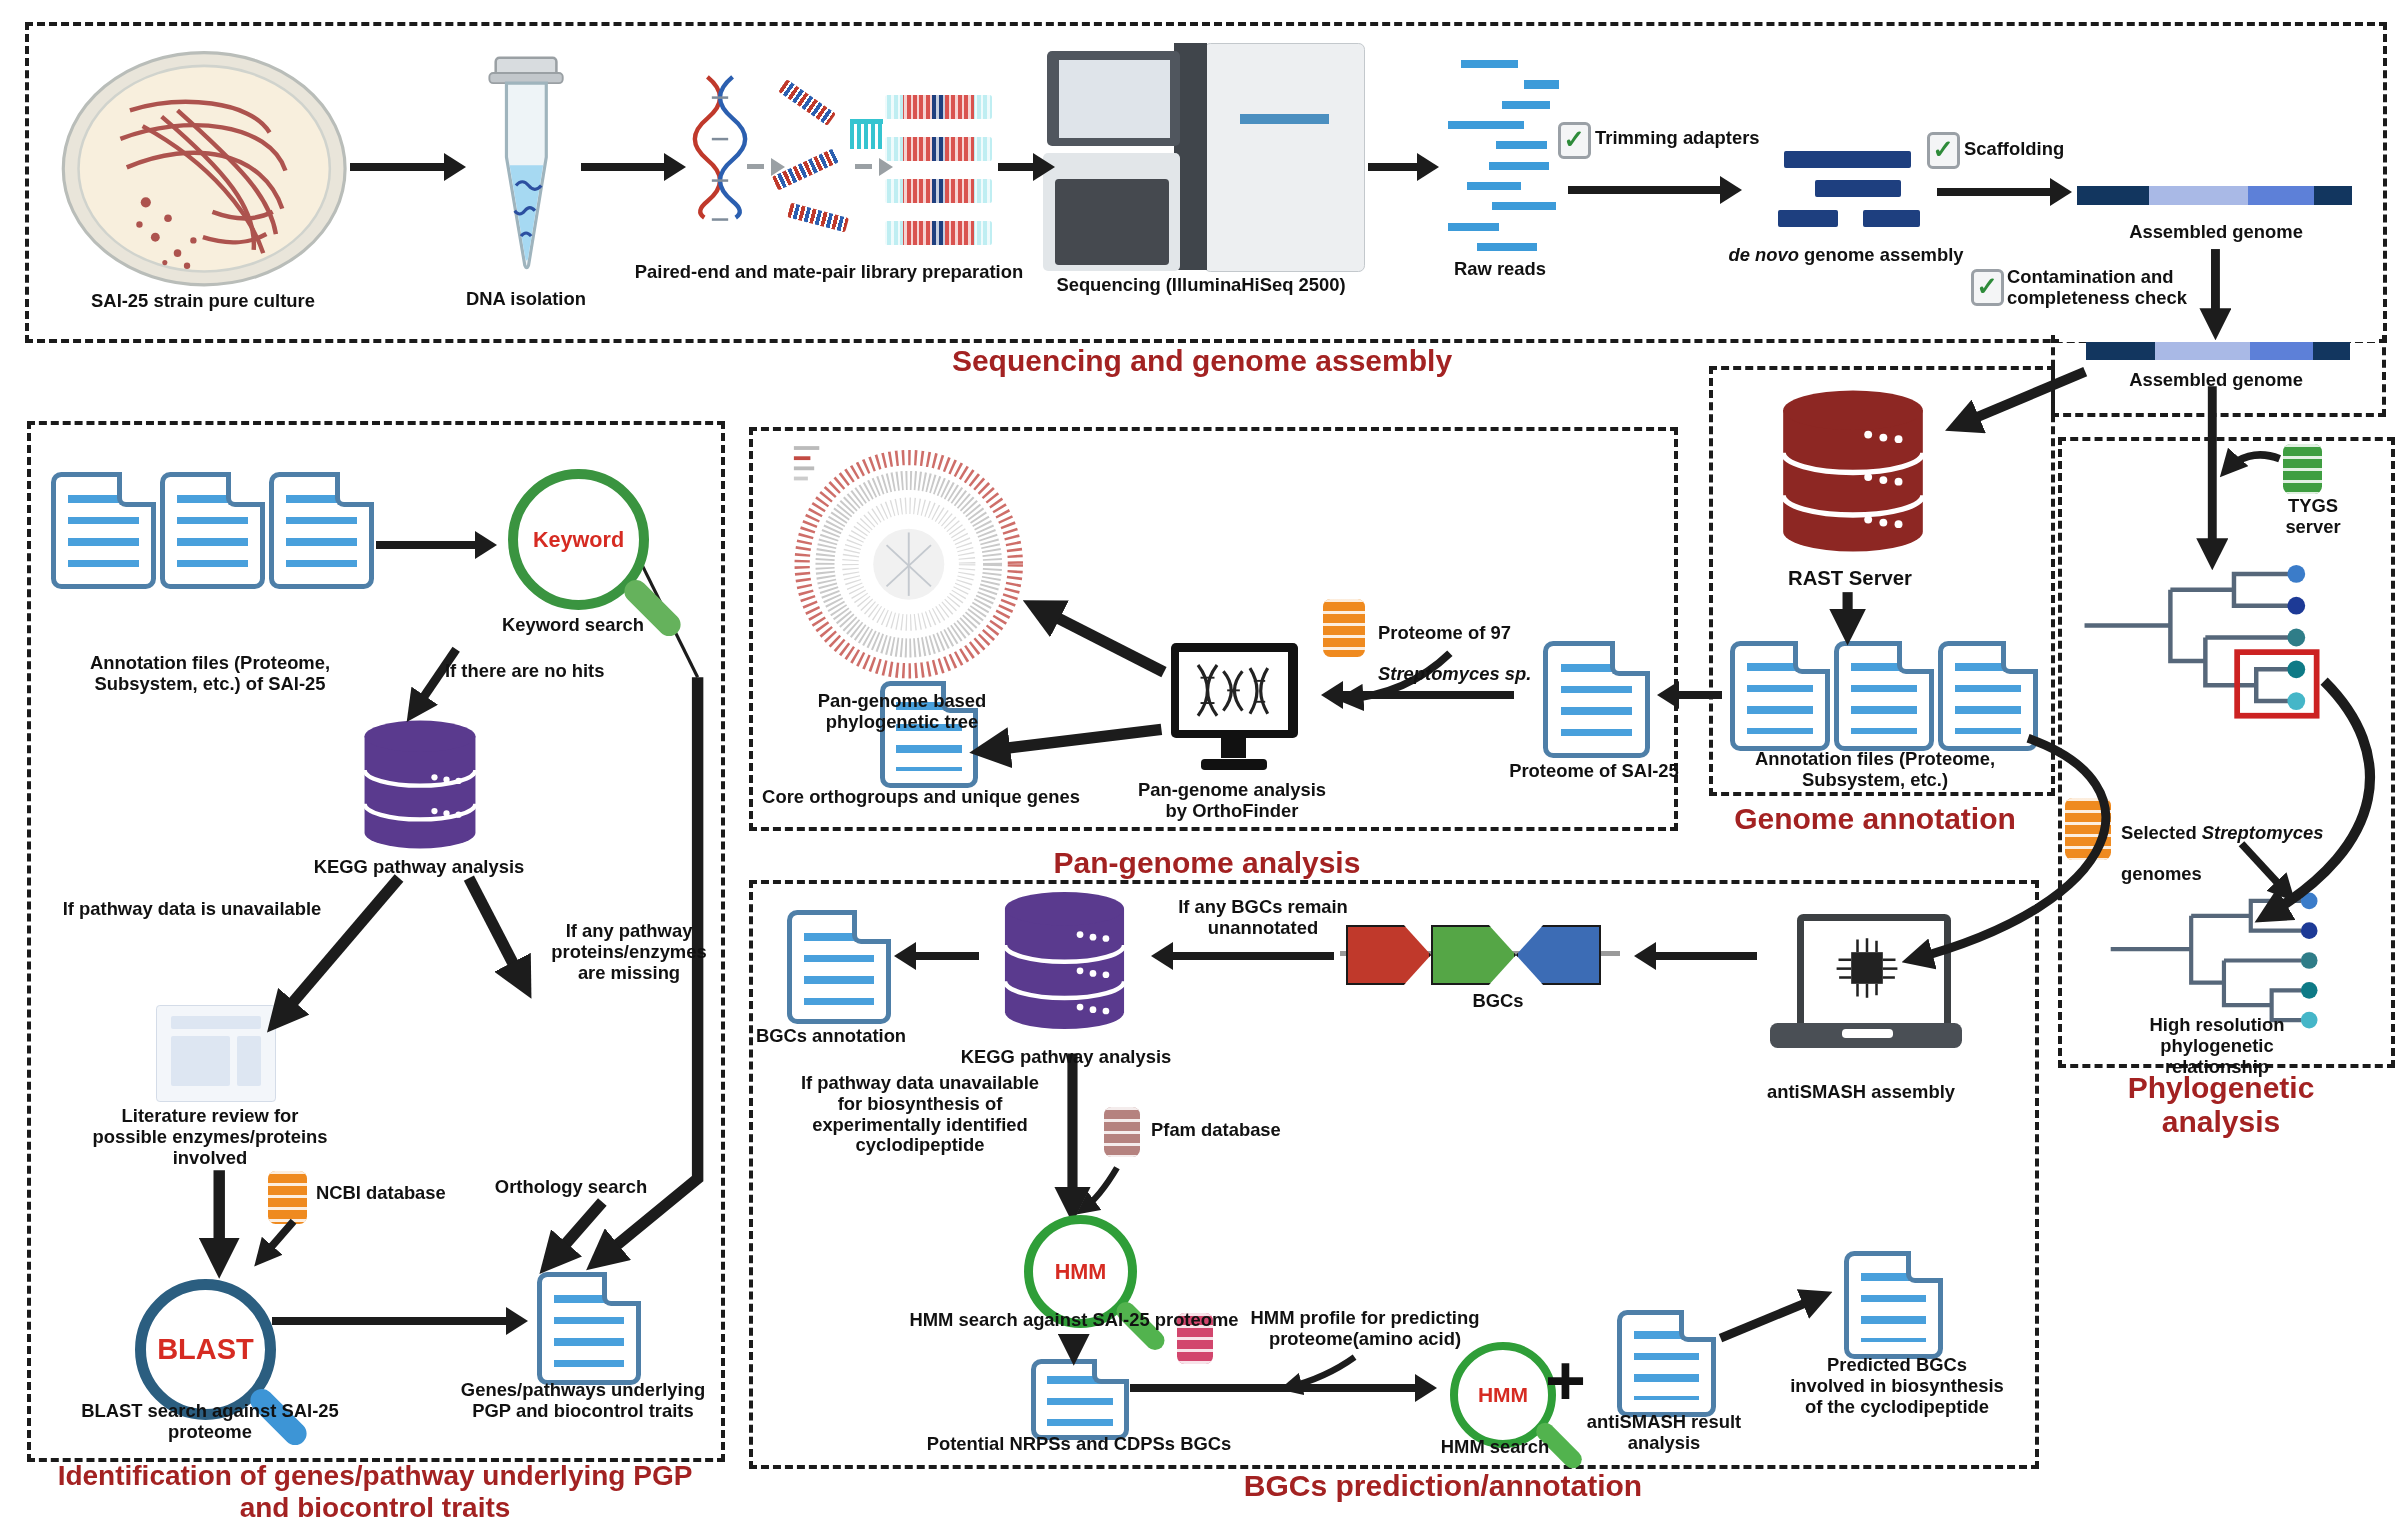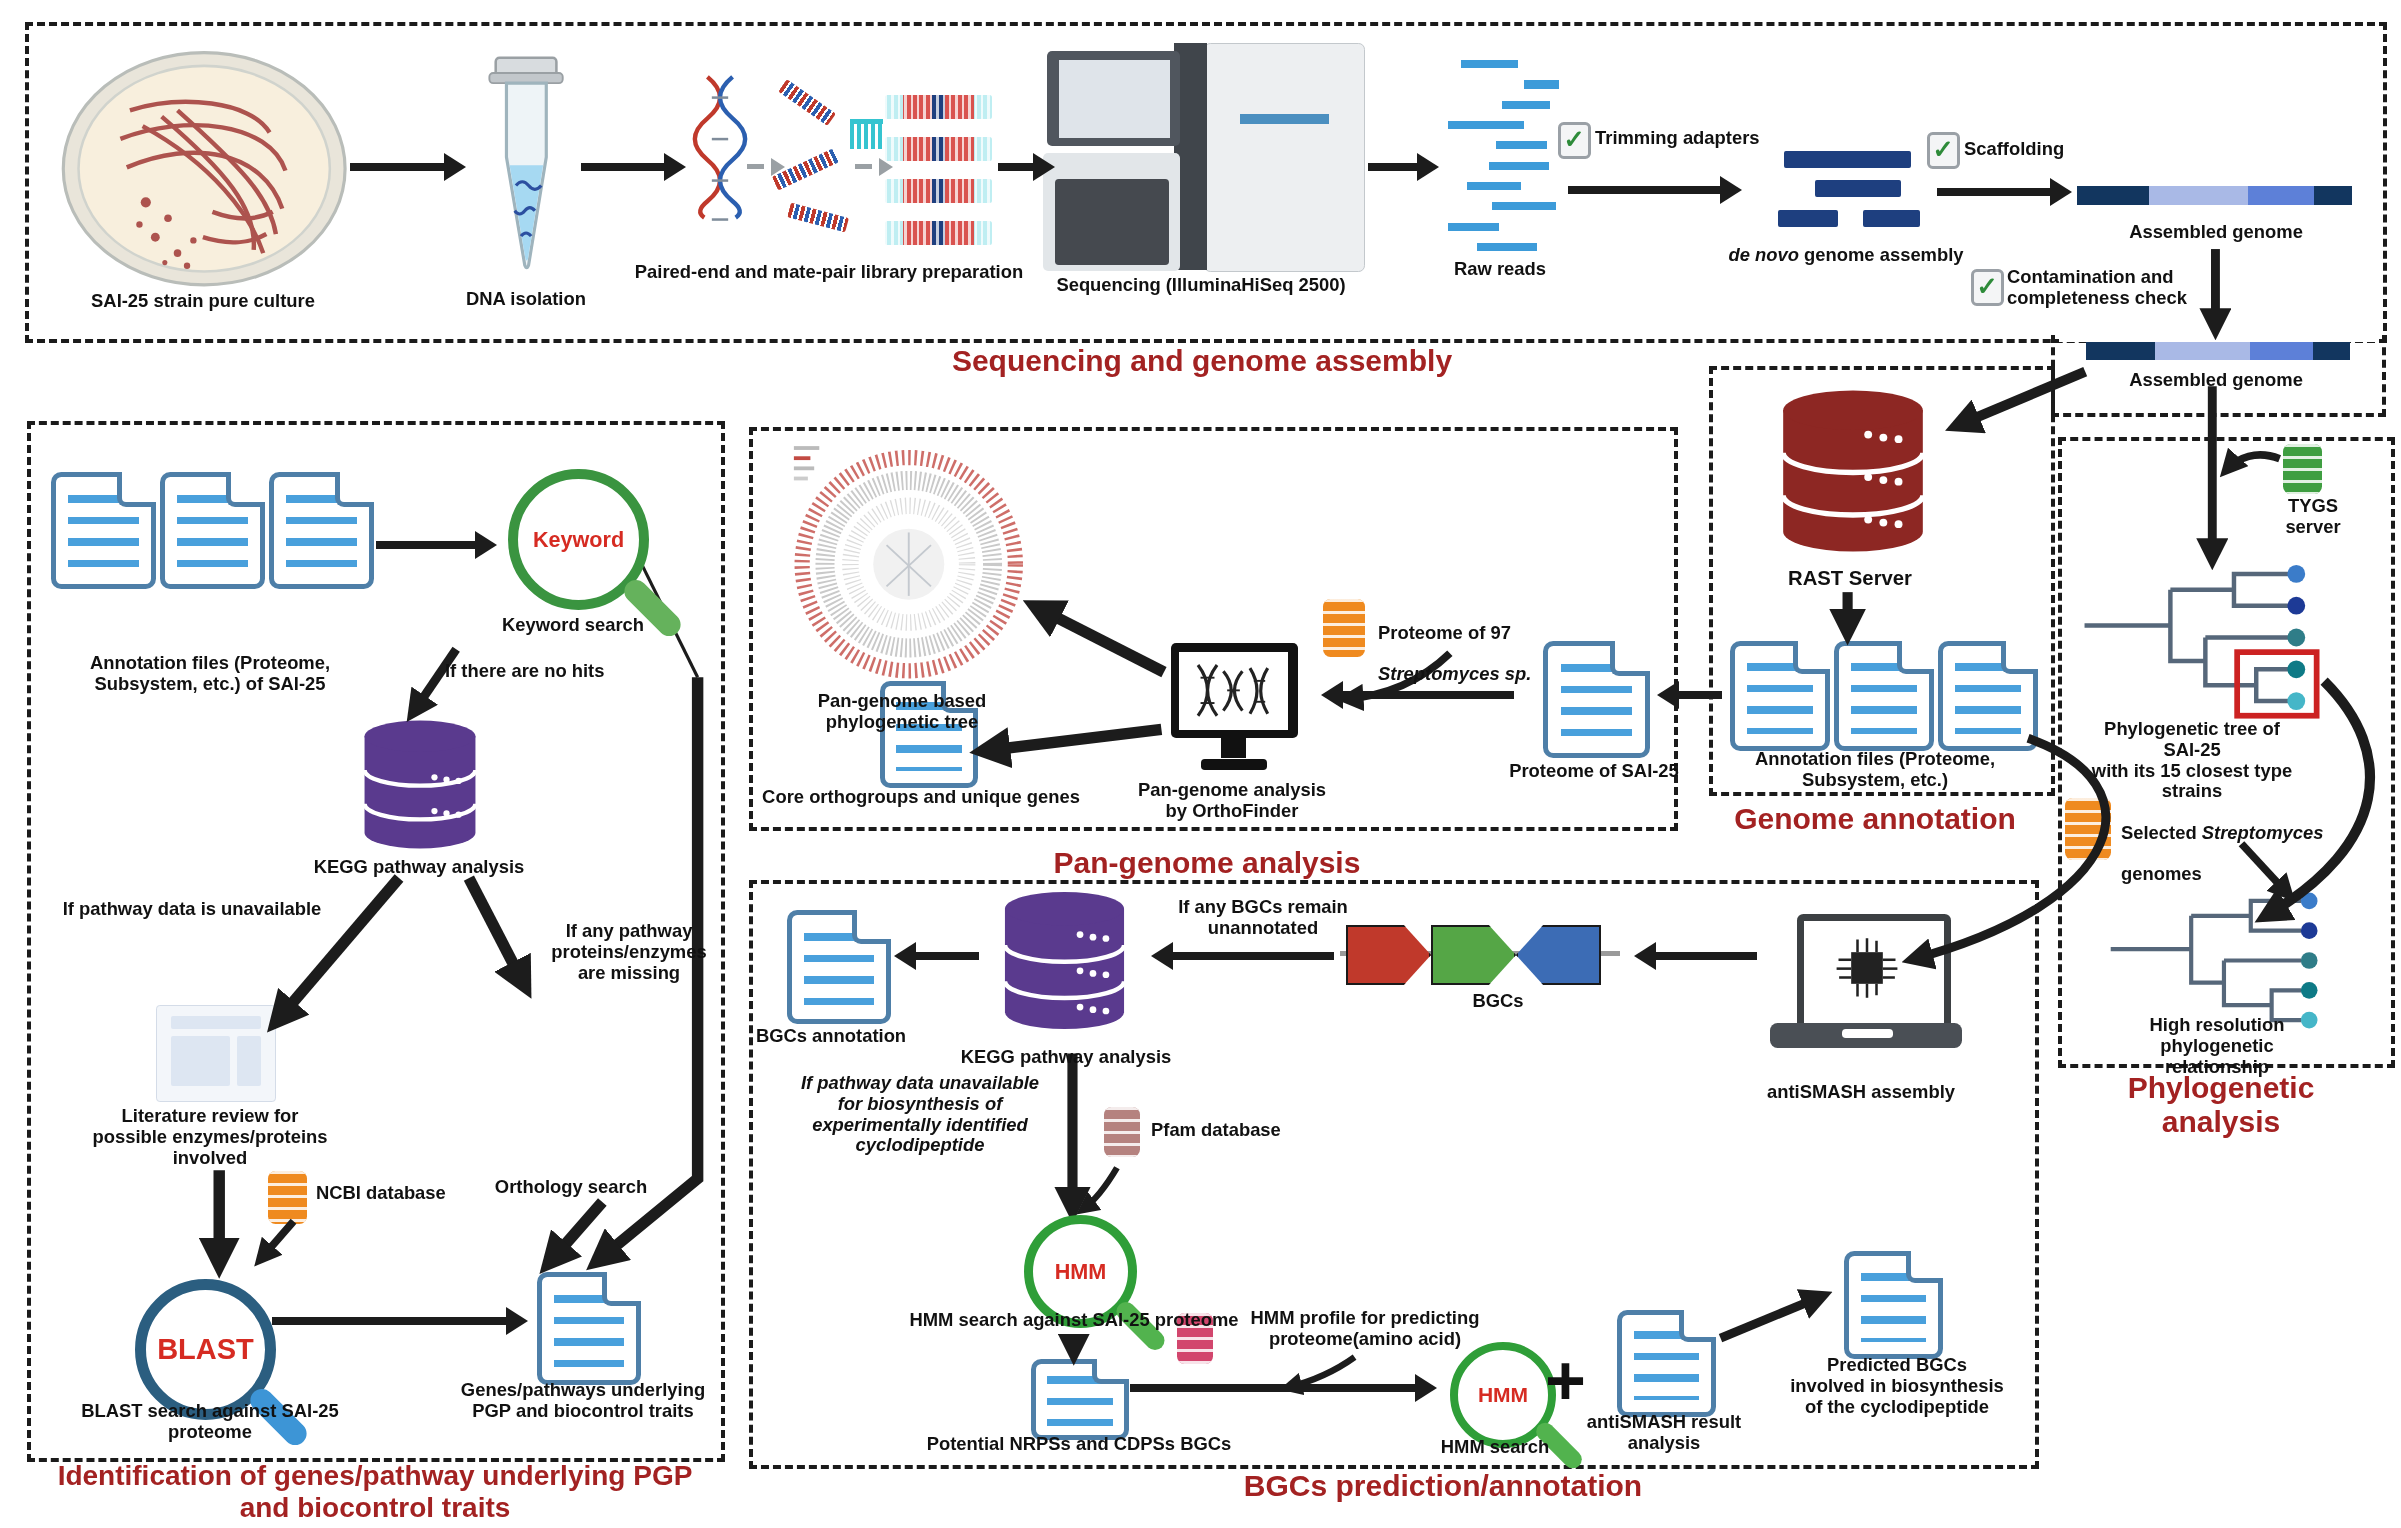--- a/index.html
+++ b/index.html
@@ -415,23 +415,20 @@
       <path d="M335,25 H250 V75 H335 M250,50 H150"></path>
       <path d="M335,125 H205 M335,175 H285 V225 H335 M285,200 H205 V125 M205,162 H150 V50 M150,106 H60 M60,106 H15"></path>
     </g>
     <circle cx="348" cy="25" r="14" fill="#3b7cc9"></circle>
     <circle cx="348" cy="75" r="14" fill="#1d3a96"></circle>
     <circle cx="348" cy="125" r="14" fill="#2f7d88"></circle>
     <circle cx="348" cy="175" r="14" fill="#0e7a86"></circle>
     <circle cx="348" cy="225" r="14" fill="#45b6c8"></circle>
     <rect x="255" y="148" width="125" height="100" fill="none" stroke="#cc2222" stroke-width="9"></rect>
   </svg>
-  <div class="lbl" style="left:2192px;top:719px;">Phylogenetic tree of SAI-25
-with its 15  closest type
-strains</div>
 
   <div class="dbs" style="left:2065px;top:798px;width:46px;height:62px;background:#ef8a1f;"></div>
   <div class="lbl la" style="left:2121px;top:802px;">
     <span>Selected </span><i>Streptomyces</i><br>
     <span>genomes</span>
   </div>
 
   <svg class="cyl" style="left:2094px;top:886px;width:248px;height:149px;" viewBox="0 0 390 250">
     <g stroke="#56677a" stroke-width="7" fill="none">
       <path d="M335,25 H250 V75 H335 M250,50 H150"></path>
@@ -504,21 +501,21 @@
         <line x1="85" y1="42" x2="105" y2="42"></line>
           <line x1="85" y1="56" x2="108" y2="56"></line>
           <line x1="85" y1="70" x2="104" y2="70"></line>
       </g>
     </svg>
     <div style="position:absolute;left:1770px;top:1023px;width:192px;height:25.4px;background:#4a4f55;border-radius:7.6px;z-index:3;"></div>
     <div style="position:absolute;left:1842px;top:1029px;width:51px;height:9px;background:#fff;border-radius:3.8px;z-index:4;"></div>
   </div>
   <div class="lbl" style="left:1861px;top:1082px;">antiSMASH assembly</div>
 
-  <div class="lbl" style="left:920px;top:1073px;font-style:italic;">If pathway data unavailable
+  <div class="lbl" style="left:920px;top:1073px;">If pathway data unavailable
 for biosynthesis of
 experimentally identified
 cyclodipeptide</div>
   <div class="dbs" style="left:1104px;top:1107px;width:36px;height:50px;background:#b5827f;"></div>
   <div class="lbl la" style="left:1151px;top:1120px;">Pfam database</div>
 
   <div class="lens" style="left:1024px;top:1215px;width:95px;height:95px;border:9px solid #2f9e38;font-size:21.6px;">
     <span>HMM</span>
     <i class="hdl" style="background:#52b34e;width:19px;height:60px;right:-21.6px;bottom:-37px;"></i>
   </div>

